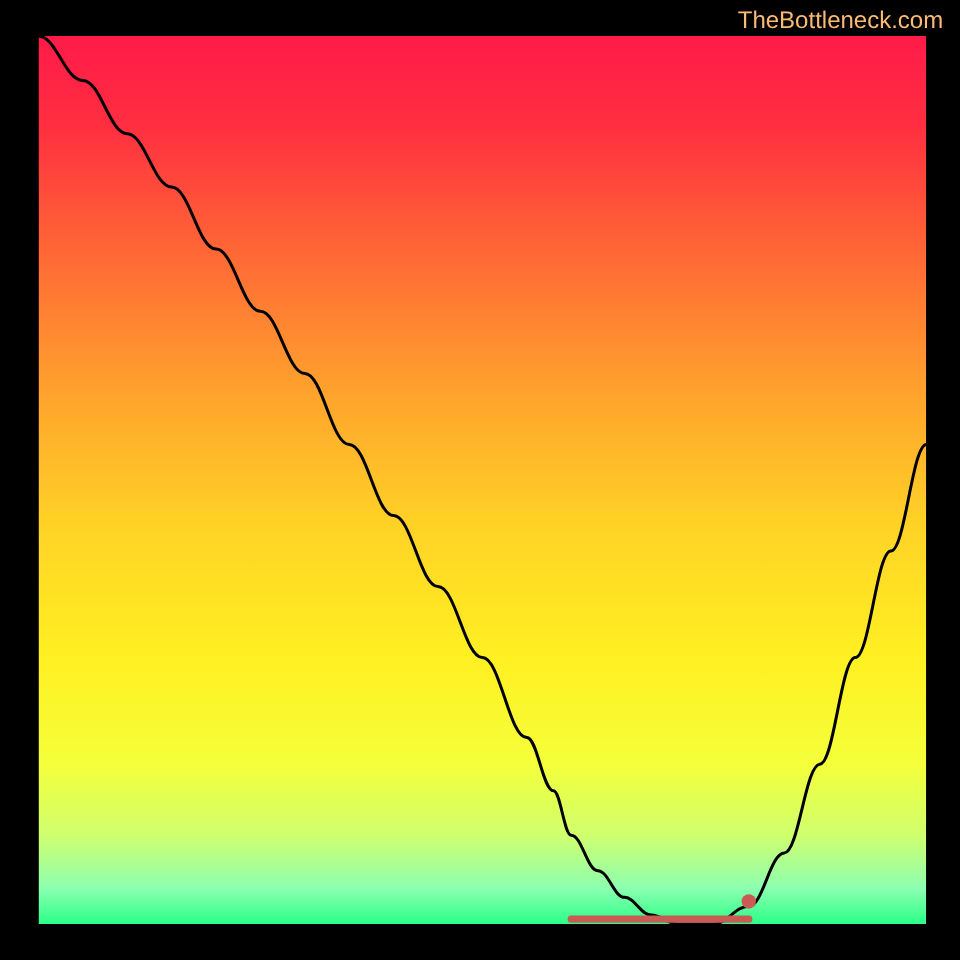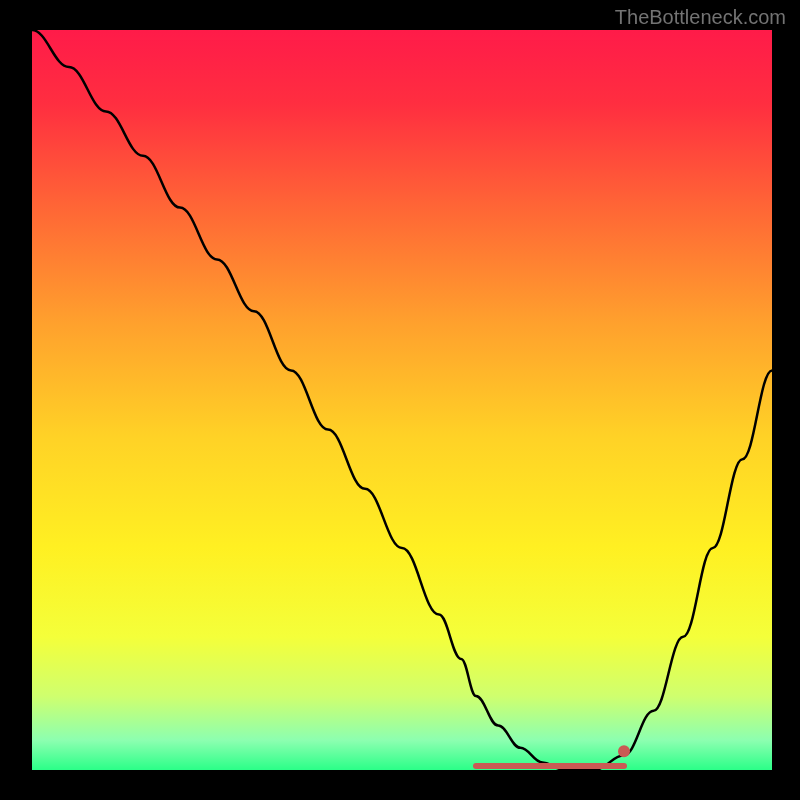--- a/index.html
+++ b/index.html
@@ -8,21 +8,21 @@
     width: 800px;
     height: 800px;
     background: #000;
     position: relative;
     font-family: Arial, sans-serif;
   }
   .watermark {
     position: absolute;
     top: 6px;
     right: 14px;
-    color: #737373;
+    color: #fdba74;
     font-size: 20px;
     font-weight: 500;
     z-index: 10;
   }
   .plot-area {
     position: absolute;
     left: 32px;
     top: 30px;
     width: 740px;
     height: 740px;

